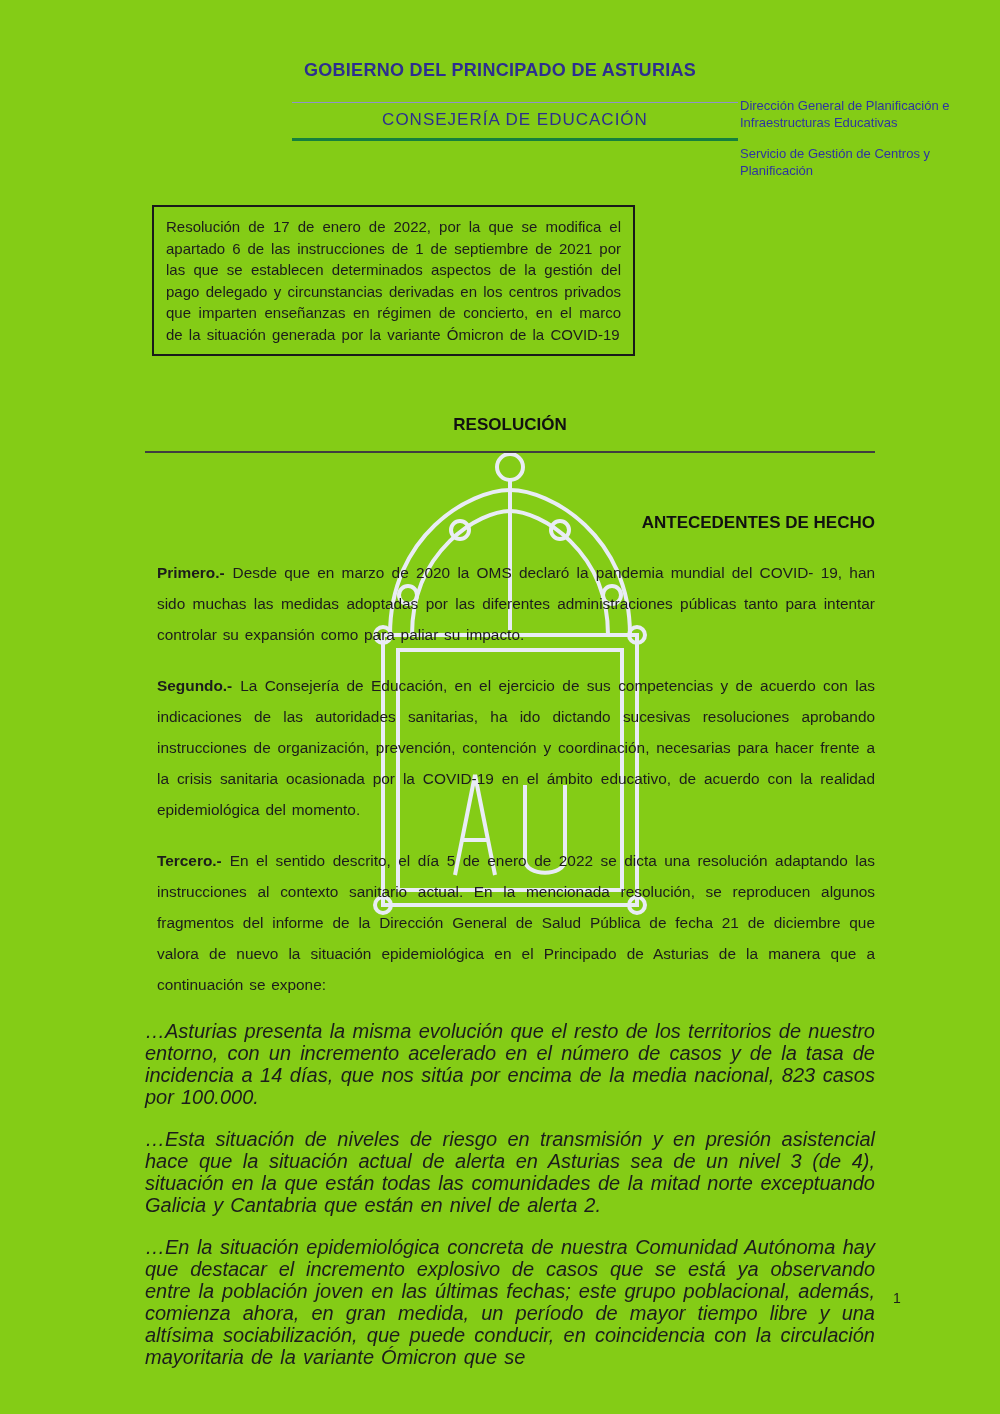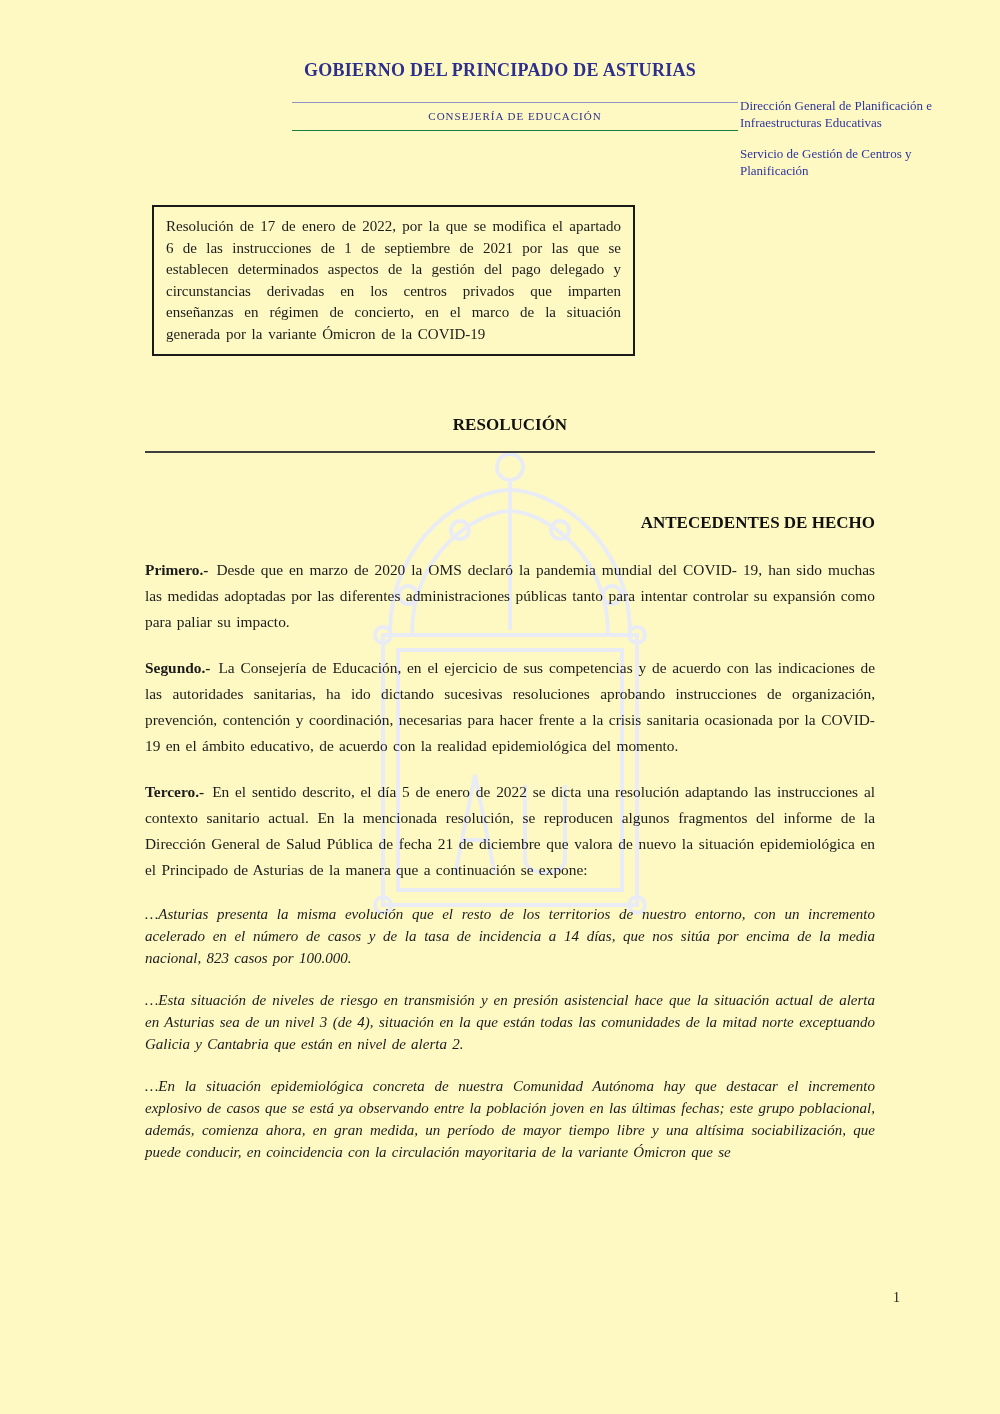--- a/index.html
+++ b/index.html
@@ -1,30 +1,30 @@
 <!DOCTYPE html>
 <html><head>
 <meta charset="utf-8">
 <style>
   html,body{margin:0;padding:0;background:#888;}
   .page{
-    position:relative;width:1000px;height:1414px;background:#fef9c3;
+    position:relative;width:1000px;height:1414px;background:#84cc16;
     margin:0 auto;overflow:hidden;
-    font-family:Liberation Serif, serif;color:#1c1c1c;
+    font-family:Liberation Sans, sans-serif;color:#1c1c1c;
   }
   
   .gov-title{
     position:absolute;top:60px;left:0;width:1000px;text-align:center;
     color:#2d2f8f;font-size:18px;font-weight:bold;letter-spacing:.3px;
   }
   .council-band{
     position:absolute;top:102px;left:292px;width:446px;
-    border-top:1px solid #9093c8;border-bottom:1px solid #15803d;
+    border-top:1px solid #9093c8;border-bottom:3px solid #15803d;
     padding:7px 0 8px;text-align:center;
-    color:#2d2f8f;font-size:11px;letter-spacing:1px;
+    color:#2d2f8f;font-size:17px;letter-spacing:1px;
   }
   .units{
     position:absolute;top:97px;left:740px;width:235px;
     color:#2f35a0;font-size:13px;line-height:17px;
   }
   .units .unit{margin:0 0 14px 0;}
   
   .watermark{position:absolute;top:445px;left:350px;width:320px;height:540px;pointer-events:none;}
   
   .subject-box{
@@ -35,27 +35,27 @@
   
   .body-col{position:absolute;top:415px;left:145px;width:730px;}
   .doc-title{
     margin:0;text-align:center;font-size:17px;font-weight:bold;color:#111;
     padding-bottom:16px;border-bottom:2px solid #3f3f3f;
   }
   .section-heading{
     margin:60px 0 0 0;text-align:right;font-size:17px;font-weight:bold;color:#111;
   }
   .para{
-    margin:20px 0 0 0;font-size:15.4px;line-height:26px;
+    margin:20px 0 0 12px;font-size:15.4px;line-height:31px;
     text-align:justify;word-spacing:1.5px;
   }
   .para.first{margin-top:24px;}
   .para b{margin-right:8px;}
   .quote{
-    margin:20px 0 0 0;font-size:15px;line-height:22px;font-style:italic;
+    margin:20px 0 0 0;font-size:20px;line-height:22px;font-style:italic;
     text-align:justify;word-spacing:1.5px;
   }
   
   .page-number{position:absolute;top:1290px;left:893px;font-size:14px;color:#1c1c1c;}
   .footer-address{
     position:absolute;top:1362px;left:0;width:1000px;text-align:center;
     color:#3d4db7;font-size:12px;
   }
 </style>
 </head>

